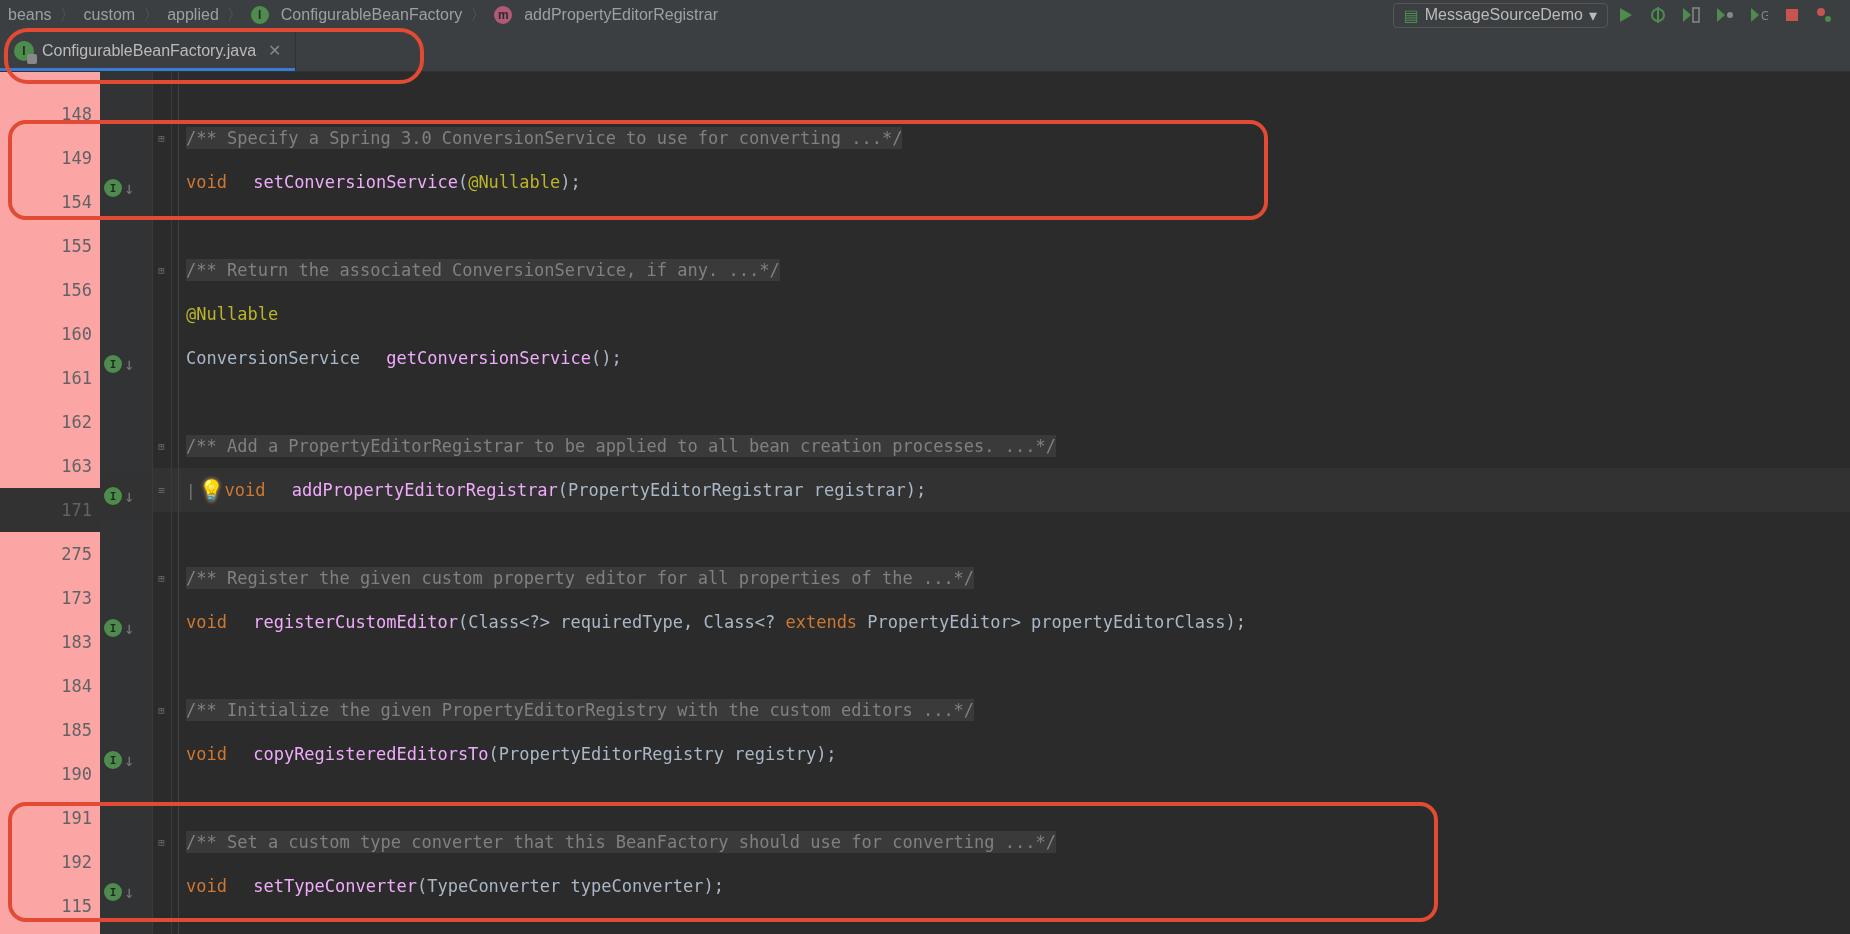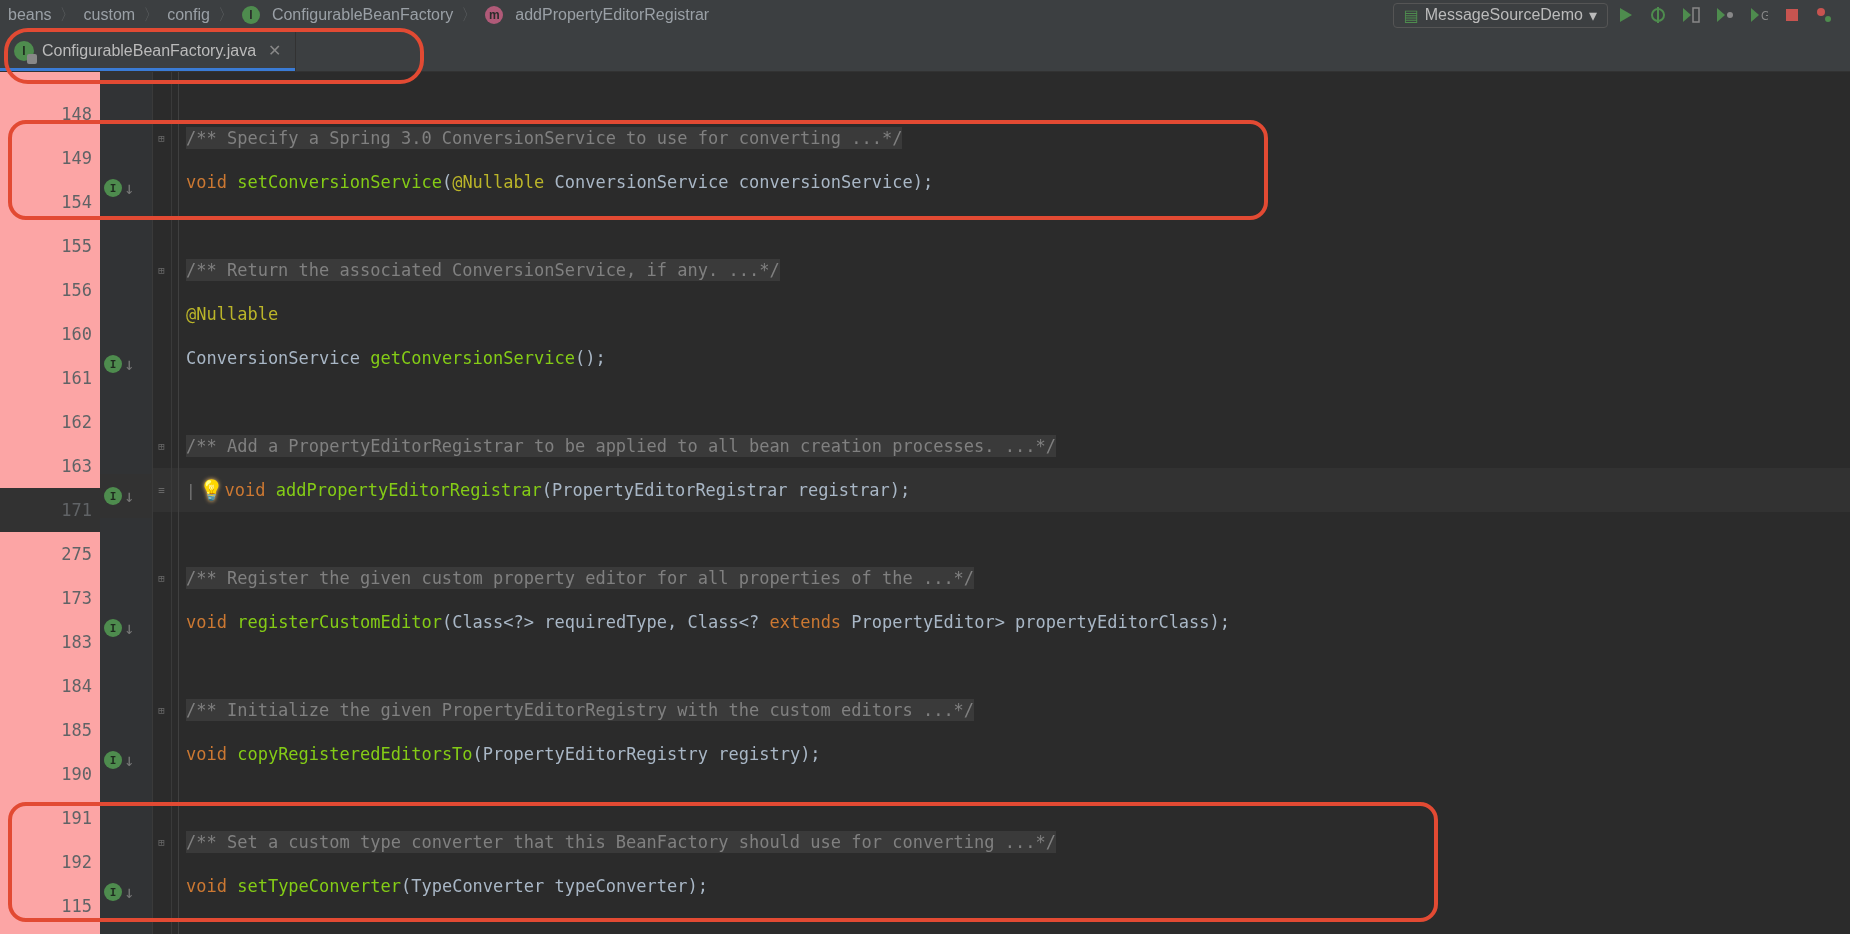--- a/index.html
+++ b/index.html
@@ -159,21 +159,21 @@
 }
 .gutter-marks .line { justify-content: flex-start; padding-left: 4px; }
 .fold-col .line { justify-content: center; }
 .code .line { padding-left: 14px; white-space: pre; }
 
 .line.current-row { background: #323232; }
 
 
 .c-comment { color: #808080; background: #3a3a3a; padding: 1px 0; }
 .c-keyword { color: #cc7832; }
-.c-method  { color: #84cc16; }
+.c-method  { color: #f0abfc; margin-left: 16px; }
 .c-ann     { color: #bbb529; }
 .c-type    { color: #a9b7c6; }
 .c-punct   { color: #a9b7c6; }
 
 
 .ov-icon {
   display: inline-flex;
   width: 18px; height: 18px;
   border-radius: 50%;
   background: #4e8c4e;
@@ -217,21 +217,21 @@
 </style>
 </head>
 <body>
 
 <div class="topbar">
   <div class="breadcrumb">
     <span>beans</span>
     <span class="sep">〉</span>
     <span>custom</span>
     <span class="sep">〉</span>
-    <span>config</span>
+    <span>applied</span>
     <span class="sep">〉</span>
     <span class="crumb-icon" style="background:#4e8c4e">I</span>
     <span>ConfigurableBeanFactory</span>
     <span class="sep">〉</span>
     <span class="crumb-icon" style="background:#b05a78">m</span>
     <span>addPropertyEditorRegistrar</span>
   </div>
   <div class="run-config">
     <span style="color:#4e8c4e">▤</span>
     <span>MessageSourceDemo</span>
@@ -377,21 +377,21 @@
       <div class="line">
         <span class="fold-btn">⊞</span>
       </div>
       <div class="line"></div>
       <div class="line"></div>
     </div>
   <div class="code" id="code">
     <div class="vline-inner"></div>
   <div class="line"></div>
       <div class="line"><span class="c-comment">/** Specify a Spring 3.0 ConversionService to use for converting ...*/</span></div>
-      <div class="line"><span class="c-keyword">void </span><span class="c-method">setConversionService</span><span class="c-punct">(</span><span class="c-ann">@Nullable</span><span class="c-type"> ConversionService conversionService</span><span class="c-punct">);</span></div>
+      <div class="line"><span class="c-keyword">void </span><span class="c-method">setConversionService</span><span class="c-punct">(</span><span class="c-ann">@Nullable</span><span class="c-punct">);</span></div>
       <div class="line"></div>
       <div class="line"><span class="c-comment">/** Return the associated ConversionService, if any. ...*/</span></div>
       <div class="line"><span class="c-ann">@Nullable</span></div>
       <div class="line"><span class="c-type">ConversionService </span><span class="c-method">getConversionService</span><span class="c-punct">();</span></div>
       <div class="line"></div>
       <div class="line"><span class="c-comment">/** Add a PropertyEditorRegistrar to be applied to all bean creation processes. ...*/</span></div>
       <div class="line current-row"><span class="caret-line">|</span><span class="lightbulb">💡</span> <span class="c-keyword">void </span><span class="c-method">addPropertyEditorRegistrar</span><span class="c-punct">(</span><span class="c-type">PropertyEditorRegistrar registrar</span><span class="c-punct">);</span></div>
       <div class="line"></div>
       <div class="line"><span class="c-comment">/** Register the given custom property editor for all properties of the ...*/</span></div>
       <div class="line"><span class="c-keyword">void </span><span class="c-method">registerCustomEditor</span><span class="c-punct">(</span><span class="c-type">Class&lt;?&gt; requiredType</span><span class="c-punct">, </span><span class="c-type">Class&lt;? </span><span class="c-keyword">extends</span><span class="c-type"> PropertyEditor&gt; propertyEditorClass</span><span class="c-punct">);</span></div>

